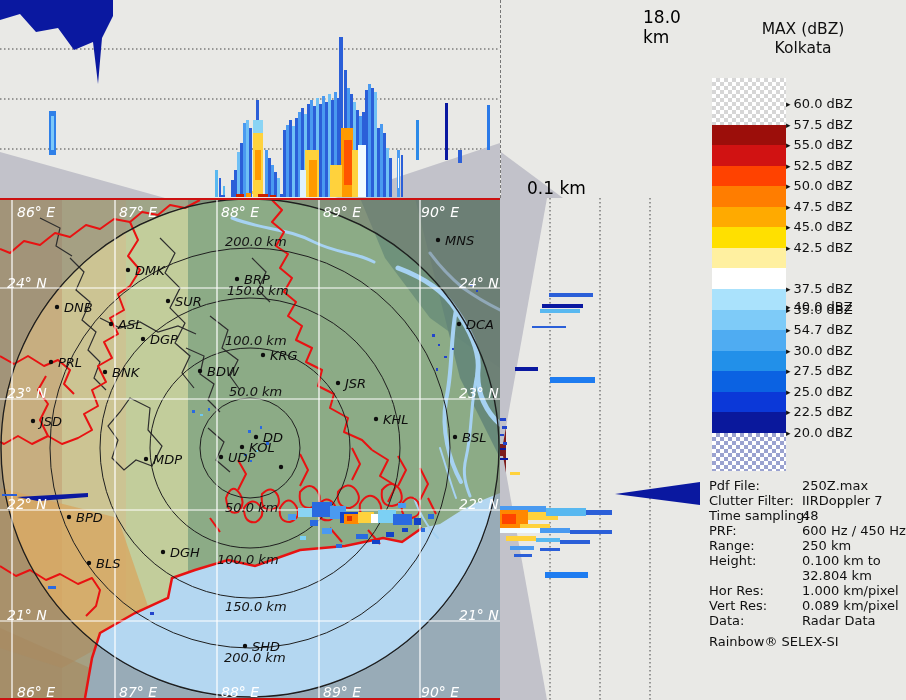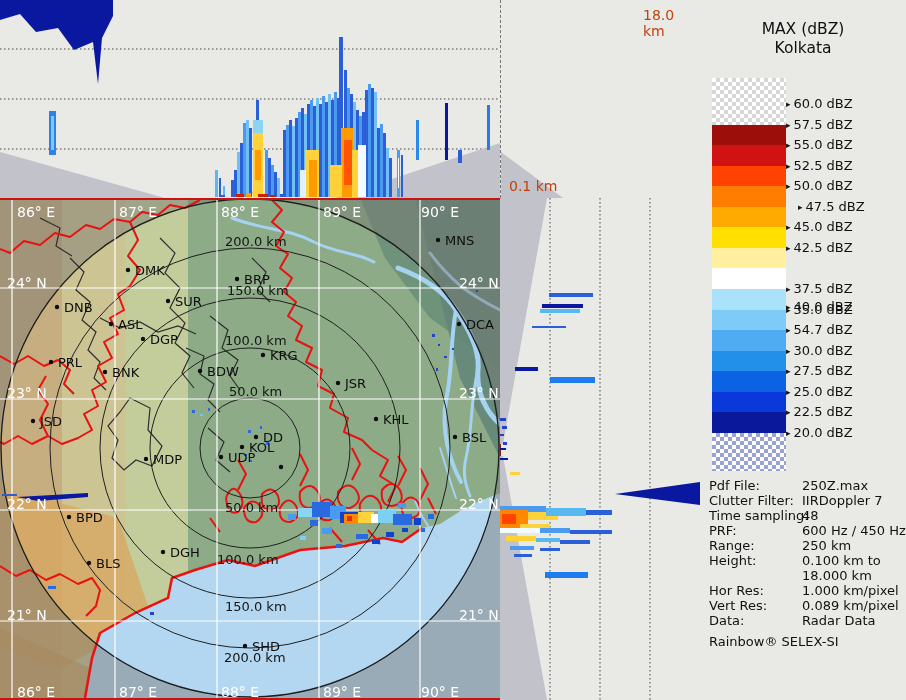--- a/index.html
+++ b/index.html
@@ -1,26 +1,26 @@
 <!DOCTYPE html>
 <html><head>
 <meta charset="utf-8">
 <style>
   html,body{margin:0;padding:0;background:#777;}
   #page{position:relative;width:906px;height:700px;background:#e9e9e6;overflow:hidden;
         font-family:"DejaVu Sans",sans-serif;color:#111;}
   .panel{position:absolute;}
   #top-profile{left:0;top:0;width:500px;height:198px;}
   #corner-zone{left:500px;top:0;width:199px;height:198px;border-left:1px dashed #777;}
-  #map-panel{left:0;top:198px;width:500px;height:502px;border-right:1px solid #7f1d1d;}
+  #map-panel{left:0;top:198px;width:500px;height:502px;border-right:6px solid #7f1d1d;font-style:italic;}
   #right-profile{left:500px;top:198px;width:200px;height:502px;}
   #legend-panel{left:700px;top:12px;width:206px;height:700px;}
   svg{display:block;}
   svg text{font-family:"DejaVu Sans",sans-serif;}
-  .axis-label{position:absolute;font-size:14px;color:#c2410c;}
+  .axis-label{position:absolute;font-size:17px;color:#000000;}
   #legend-title{position:absolute;top:8px;left:0;width:206px;text-align:center;
                 font-size:15.5px;line-height:19px;color:#101010;}
   #scale-bar{position:absolute;left:12px;top:66px;width:74px;}
   .band{width:74px;}
   .chk{background-color:#fff;
        background-image:linear-gradient(45deg,#d6d6d6 25%,transparent 25%,transparent 75%,#d6d6d6 75%),
                         linear-gradient(45deg,#d6d6d6 25%,transparent 25%,transparent 75%,#d6d6d6 75%);
        background-position:0 0,4px 4px;background-size:8px 8px;}
   .chk-dark{background-color:#fff;
        background-image:linear-gradient(45deg,#9aa2d0 25%,transparent 25%,transparent 75%,#9aa2d0 75%),
@@ -133,21 +133,21 @@
           <rect x="220" y="195" width="5" height="2" fill="#2b5fd8"></rect>
         </g>
     </svg>
   </div>
 
   <div id="corner-zone" class="panel">
     <svg width="199" height="198" viewBox="0 0 199 198">
       <polygon points="0,152 62,198 0,198" fill="#c2c2ca"></polygon>
     </svg>
     <div class="axis-label" style="left:142px;top:7px;">18.0 km</div>
-    <div class="axis-label" style="left:8px;top:178px;text-align:right;">0.1 km</div>
+    <div class="axis-label" style="left:26px;top:178px;text-align:right;">0.1 km</div>
   </div>
 
   <div id="map-panel" class="panel">
     <svg id="map-svg" width="500" height="502" viewBox="0 0 500 502">
 
       <g>
         <rect width="500" height="502" fill="#8cab86"></rect>
         <rect width="62" height="502" fill="#c7ae80"></rect>
         <rect x="62" width="64" height="502" fill="#ccc493"></rect>
         <rect x="126" width="62" height="502" fill="#c2cd9b"></rect>
@@ -427,21 +427,21 @@
         <div class="band " style="height: 20.55px; background: rgb(11, 56, 216);"></div>
         <div class="band " style="height: 20.55px; background: rgb(10, 24, 156);"></div>
         <div class="band chk-dark" style="height: 38px;"></div>
       </div>
     <div id="scale-labels">
         <div class="scale-row" style="top: 84px;"><span class="arr">▸</span><span>60.0 dBZ</span></div>
         <div class="scale-row" style="top: 104.55px;"><span class="arr">▸</span><span>57.5 dBZ</span></div>
         <div class="scale-row" style="top: 125.1px;"><span class="arr">▸</span><span>55.0 dBZ</span></div>
         <div class="scale-row" style="top: 145.65px;"><span class="arr">▸</span><span>52.5 dBZ</span></div>
         <div class="scale-row" style="top: 166.2px;"><span class="arr">▸</span><span>50.0 dBZ</span></div>
-        <div class="scale-row" style="top: 186.75px; padding-left: 12px;"><span class="arr">▸</span><span>47.5 dBZ</span></div>
+        <div class="scale-row" style="top: 186.75px;"><span class="arr">▸</span><span>47.5 dBZ</span></div>
         <div class="scale-row" style="top: 207.3px;"><span class="arr">▸</span><span>45.0 dBZ</span></div>
         <div class="scale-row" style="top: 227.85px;"><span class="arr">▸</span><span>42.5 dBZ</span></div>
         <div class="scale-row" style="top: 248.4px; margin-top: 39px;"><span class="arr">▸</span><span>40.0 dBZ</span></div>
         <div class="scale-row" style="top: 268.95px;"><span class="arr">▸</span><span>37.5 dBZ</span></div>
         <div class="scale-row" style="top: 289.5px;"><span class="arr">▸</span><span>35.0 dBZ</span></div>
         <div class="scale-row" style="top: 310.05px;"><span class="arr">▸</span><span>54.7 dBZ</span></div>
         <div class="scale-row" style="top: 330.6px;"><span class="arr">▸</span><span>30.0 dBZ</span></div>
         <div class="scale-row" style="top: 351.15px;"><span class="arr">▸</span><span>27.5 dBZ</span></div>
         <div class="scale-row" style="top: 371.7px;"><span class="arr">▸</span><span>25.0 dBZ</span></div>
         <div class="scale-row" style="top: 392.25px;"><span class="arr">▸</span><span>22.5 dBZ</span></div>
@@ -468,21 +468,21 @@
           <div class="meta-row">
             <span>Range:</span>
             <span>250 km</span>
           </div>
           <div class="meta-row">
             <span>Height:</span>
             <span>0.100 km to</span>
           </div>
           <div class="meta-row">
             <span></span>
-            <span>18.000 km</span>
+            <span>32.804 km</span>
           </div>
           <div class="meta-row">
             <span>Hor Res:</span>
             <span>1.000 km/pixel</span>
           </div>
           <div class="meta-row">
             <span>Vert Res:</span>
             <span>0.089 km/pixel</span>
           </div>
           <div class="meta-row">

